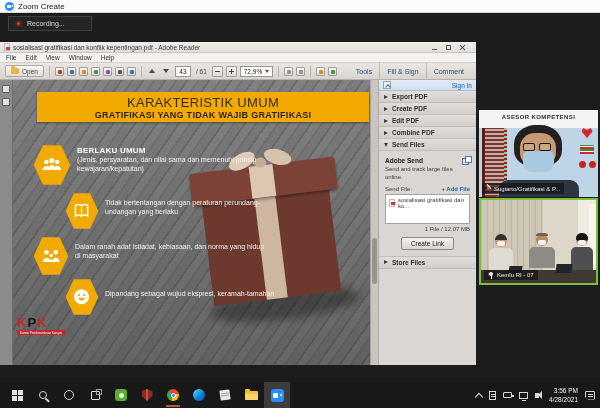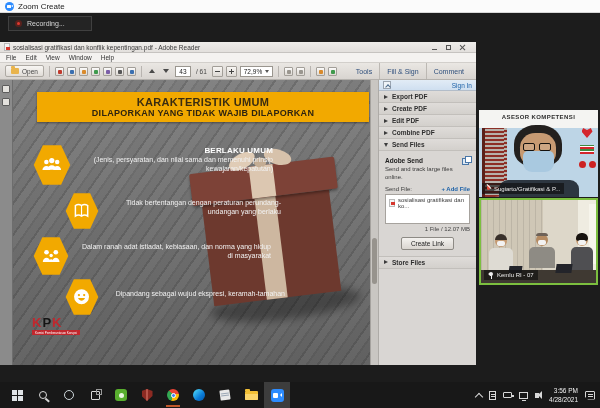--- a/index.html
+++ b/index.html
@@ -93,35 +93,35 @@
   .gift-ribbon-body { position:absolute; left:62px; top:46px; width:21px; height:102px; background:#cdb7a0; }
   .gift-bow-l { position:absolute; left:40px; top:0; width:28px; height:15px; background:#e0ccb6;
     border-radius:50%; transform:rotate(-22deg); }
   .gift-bow-r { position:absolute; left:76px; top:0; width:28px; height:15px; background:#d7c2ab;
     border-radius:50%; transform:rotate(22deg); }
   .gift-knot { position:absolute; left:66px; top:6px; width:12px; height:10px; background:#c4ad94; border-radius:50%; }
 
   .banner { position:absolute; left:24px; top:12px; width:332px; height:30px; background:#F2A900;
     display:flex; flex-direction:column; align-items:center; justify-content:center; z-index:3;
     box-shadow:0 1px 2px rgba(0,0,0,.4); }
-  .banner-l1 { font-size:11px; font-weight:bold; color:#3a2c10; letter-spacing:.3px; }
+  .banner-l1 { font-size:13px; font-weight:normal; color:#3a2c10; letter-spacing:.3px; }
   .banner-l2 { font-size:9px; font-weight:bold; color:#2e2410; letter-spacing:.3px; }
 
-  .bullet { position:absolute; z-index:3; display:flex;text-align:right; }
+  .bullet { position:absolute; z-index:3; display:flex; }
   .hex { clip-path:polygon(26% 3%,74% 3%,98% 50%,74% 97%,26% 97%,2% 50%); background:#F2A900;
     display:flex; align-items:center; justify-content:center; flex:none; }
   .hex svg { width:62%; height:62%; }
   .btext { color:#f2f2f2; font-size:7px; line-height:1.25; }
   .bhead { font-weight:bold; font-size:8px; color:#fff; display:block; letter-spacing:.2px; }
   .b1 { left:20px; top:64px; } .b1 .hex { width:38px; height:42px; } .b1 .btext { width:196px; margin-left:6px; margin-top:2px; }
   .b2 { left:52px; top:112px; } .b2 .hex { width:34px; height:38px; } .b2 .btext { width:176px; margin-left:6px; margin-top:7px; }
   .b3 { left:20px; top:156px; } .b3 .hex { width:36px; height:40px; } .b3 .btext { width:196px; margin-left:6px; margin-top:7px; }
   .b4 { left:52px; top:198px; } .b4 .hex { width:34px; height:38px; } .b4 .btext { width:180px; margin-left:6px; margin-top:12px; }
 
-  .kpk-logo { position:absolute; left:19px; top:236px; z-index:3; width:48px; }
+  .kpk-logo { position:absolute; left:4px; top:236px; z-index:3; width:48px; }
   .kpk-letters { font-size:13px; font-weight:900; letter-spacing:1px; line-height:1; }
   .kpk-red { color:#c1272d; } .kpk-dark { color:#141414; }
   .kpk-sub { margin-top:1px; background:#c1272d; color:#fff; font-size:3px; text-align:center;
     padding:0.5px 0; white-space:nowrap; overflow:hidden; }
 
   
   .vscroll { width:8px; background:#c9c6c2; border-left:1px solid #a5a29e; position:relative; flex:none; }
   .vscroll-thumb { position:absolute; left:1px; top:158px; width:5px; height:46px; background:#97938d; border-radius:3px; }
 
   
@@ -337,21 +337,21 @@
         <div class="gift-ribbon-body"></div>
         <div class="gift-lid"></div>
         <div class="gift-ribbon-lid"></div>
         <div class="gift-bow-l"></div>
         <div class="gift-bow-r"></div>
         <div class="gift-knot"></div>
       </div>
 
       <div class="banner">
         <div class="banner-l1">KARAKTERISTIK UMUM</div>
-        <div class="banner-l2">DILAPORKAN YANG TIDAK WAJIB DILAPORKAN</div>
+        <div class="banner-l2">GRATIFIKASI YANG TIDAK WAJIB GRATIFIKASI</div>
       </div>
 
       <div class="bullet b1">
         <div class="hex">
           <svg viewBox="0 0 24 24" fill="#fff">
               <circle cx="6.5" cy="9" r="2.3"></circle>
               <circle cx="17.5" cy="9" r="2.3"></circle>
               <circle cx="12" cy="7.5" r="2.7"></circle>
               <path d="M2.5 17c0-2.2 1.8-4 4-4s4 1.8 4 4z"></path>
               <path d="M13.5 17c0-2.2 1.8-4 4-4s4 1.8 4 4z"></path>

